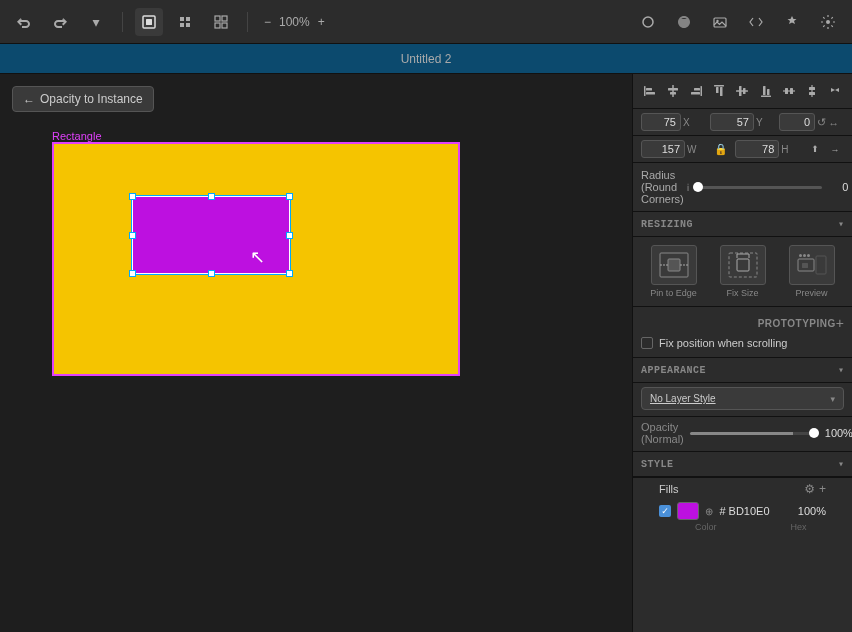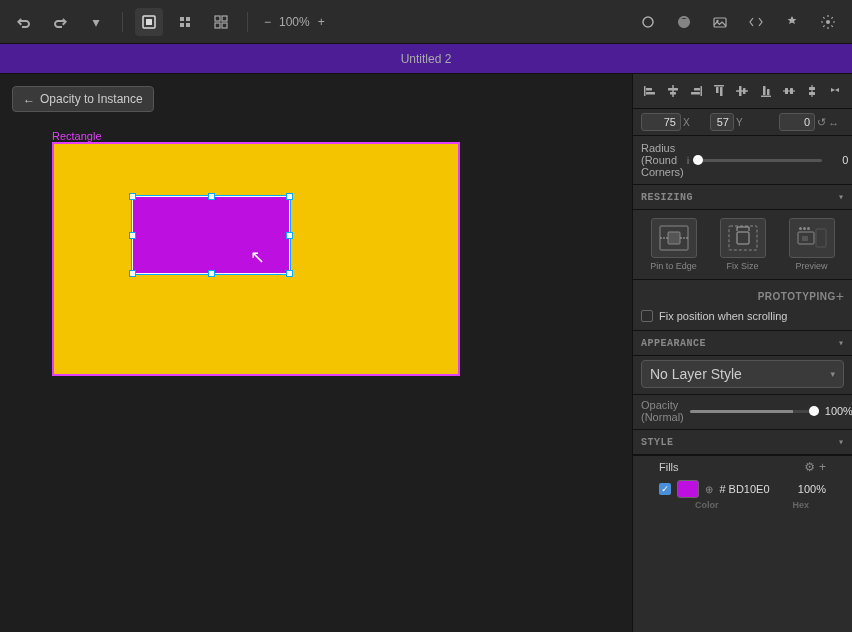--- a/index.html
+++ b/index.html
@@ -48,21 +48,21 @@
       align-items: center;
       gap: 4px;
       color: #aaa;
       font-size: 12px;
     }
     .toolbar-spacer { flex: 1; }
 
     
     .title-bar {
       height: 30px;
-      background: #4c1d95;
+      background: #0c4a6e;
       border-bottom: 1px solid #111;
       display: flex;
       align-items: center;
       justify-content: center;
       color: #aaa;
       font-size: 12px;
       flex-shrink: 0;
     }
 
     
@@ -371,21 +371,22 @@
       border: 1px solid #555;
       border-radius: 4px;
       padding: 5px 8px;
       display: flex;
       align-items: center;
       cursor: pointer;
     }
     .no-layer-style-label {
       flex: 1;
       color: #ccc;
-      font-size: 14px;
+      font-size: 10px;
+      text-decoration: underline;
     }
     .dropdown-arrow {
       color: #888;
       font-size: 9px;
     }
 
     
     .opacity-row {
       display: flex;
       align-items: center;
@@ -693,30 +694,45 @@
           </svg>
       </div>
     </div>
 
     <div class="field-row">
       <div class="field-group">
         <input class="field-input" type="text" value="75" style="width: 40px;">
         <span class="field-label">X</span>
       </div>
       <div class="field-group">
-        <input class="field-input" type="text" value="57" style="width: 24px;">
+        <input class="field-input" type="text" value="57" style="width: 44px;">
         <span class="field-label">Y</span>
       </div>
       <div class="field-group">
         <input class="field-input" type="text" value="0" style="width: 36px;">
         <span class="lock-icon">↺</span>
         <span class="lock-icon">↔</span>
       </div>
     </div>
 
+    <div class="field-row">
+      <div class="field-group">
+        <input class="field-input" type="text" value="157" style="width: 44px;">
+        <span class="field-label">W</span>
+      </div>
+      <span class="lock-icon" style="padding:0 3px;">🔒</span>
+      <div class="field-group">
+        <input class="field-input" type="text" value="78" style="width: 44px;">
+        <span class="field-label">H</span>
+      </div>
+      <div style="display:flex;gap:2px;">
+        <div class="align-btn" style="width:18px;height:18px;font-size:9px;">⬆</div>
+        <div class="align-btn" style="width:18px;height:18px;font-size:9px;">→</div>
+      </div>
+    </div>
 
     <div class="radius-row">
       <div style="display:flex;align-items:center;gap:3px;flex:1;">
         <span class="radius-label">Radius (Round Corners)</span>
         <span style="color:#888;font-size:10px;cursor:pointer;">ℹ</span>
       </div>
       <div class="radius-slider-container">
         <input type="range" class="radius-slider" min="0" max="100" value="0" style="">
         <span class="radius-value">0</span>
       </div>
@@ -814,21 +830,21 @@
           <span class="fills-icon">+</span>
         </div>
       </div>
       <div class="fill-row">
         <div class="fill-checkbox"></div>
         <div class="fill-color-swatch" style="background:#bd10e0;"></div>
         <span class="fill-color-dropper">⊕</span>
         <span class="fill-hex"># BD10E0</span>
         <span class="fill-opacity">100%</span>
       </div>
-      <div class="fill-col-labels" style="padding-left:36px;gap:60px;display:flex;font-weight:bold;">
+      <div class="fill-col-labels" style="padding-left:36px;gap:60px;display:flex;">
         <span class="fill-col-label">Color</span>
         <span class="fill-col-label" style="margin-left:14px;">Hex</span>
         <span class="fill-col-label">Opacity</span>
       </div>
     </div>
 
   </div>
 </div>
 
 </body></html>

